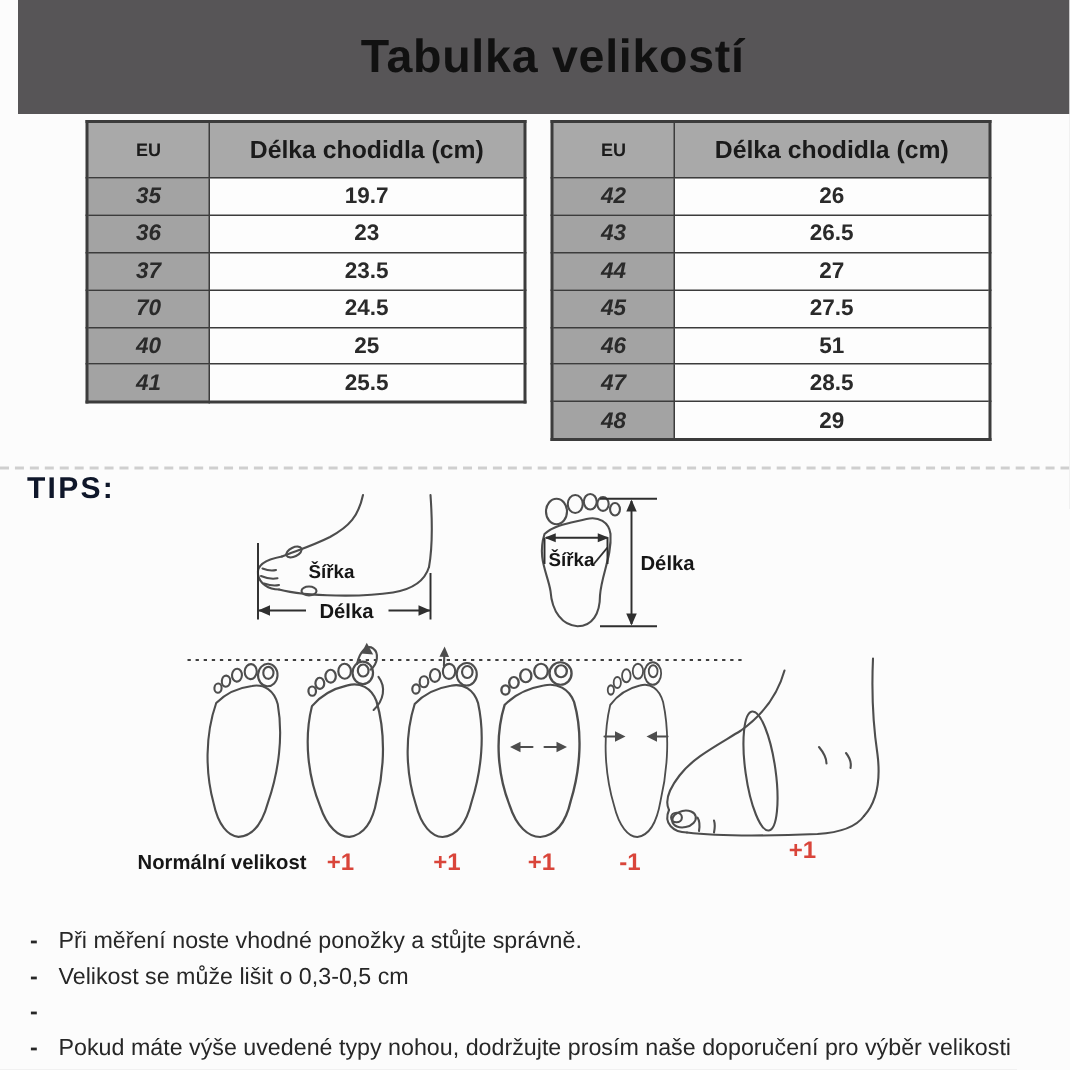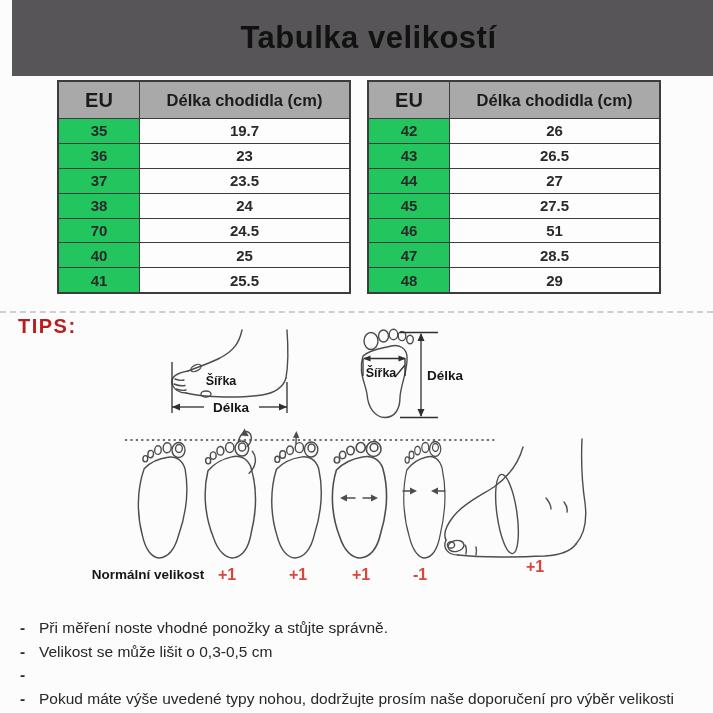--- a/index.html
+++ b/index.html
@@ -17,26 +17,26 @@
   .titlebar{position:absolute;top:0;left:12px;width:713px;height:76px;background:var(--header-bar);
     display:flex;align-items:center;justify-content:center;}
   .titlebar h1{margin:0;font-size:31px;font-weight:bold;color:#111;letter-spacing:.5px;}
 
   table.size-table{position:absolute;top:80px;border-collapse:collapse;table-layout:fixed;
     border:2px solid var(--table-border);background:#fdfdfd;}
   table.t-left{left:57px;width:294px;}
   table.t-right{left:367px;width:294px;}
   .size-table th,.size-table td{border:1.5px solid var(--table-border);text-align:center;padding:0;}
   .size-table th{background:var(--table-header-bg);height:36px;font-size:16.5px;color:#1b1b1b;}
-  .size-table th.eu-h{width:80px;font-size:20px;margin-top:28px;}
+  .size-table th.eu-h{width:80px;font-size:12px;margin-top:28px;}
   .size-table td{height:23.9px;font-size:15px;font-weight:bold;color:#2a2a2a;background:#fdfdfd;}
-  .size-table td:first-child{background:#22c55e;}
+  .size-table td:first-child{background:#a3a3a3;font-style:italic;}
 
   .divider{position:absolute;top:311px;left:0;width:713px;border-top:2.5px dashed var(--divider-gray);}
-  .tips-heading{position:absolute;top:315px;left:18px;font-size:20px;font-weight:bold;color:#b91c1c;letter-spacing:1.5px;}
+  .tips-heading{position:absolute;top:315px;left:18px;font-size:20px;font-weight:bold;color:#0f172a;letter-spacing:1.5px;}
 
   svg.diagram{position:absolute;top:310px;left:0;}
   svg .sk{fill:none;stroke:var(--sketch-gray);stroke-width:1.4;stroke-linecap:round;stroke-linejoin:round;}
   svg .skf{fill:var(--sketch-gray);stroke:none;}
   svg .meas{fill:none;stroke:#2f2f2f;stroke-width:1.3;}
   svg .measf{fill:#2f2f2f;stroke:none;}
   svg text{font-family:"Liberation Sans",sans-serif;font-weight:bold;fill:#161616;}
   svg text.lbl-s{font-size:12.5px;}
   svg text.lbl-m{font-size:13.5px;}
   svg text.lbl-normal{font-size:13.5px;}
@@ -67,24 +67,20 @@
           <td>35</td>
           <td>19.7</td>
         </tr>
         <tr>
           <td>36</td>
           <td>23</td>
         </tr>
         <tr>
           <td>37</td>
           <td>23.5</td>
-        </tr>
-        <tr>
-          <td>38</td>
-          <td>24</td>
         </tr>
         <tr>
           <td>70</td>
           <td>24.5</td>
         </tr>
         <tr>
           <td>40</td>
           <td>25</td>
         </tr>
         <tr>

